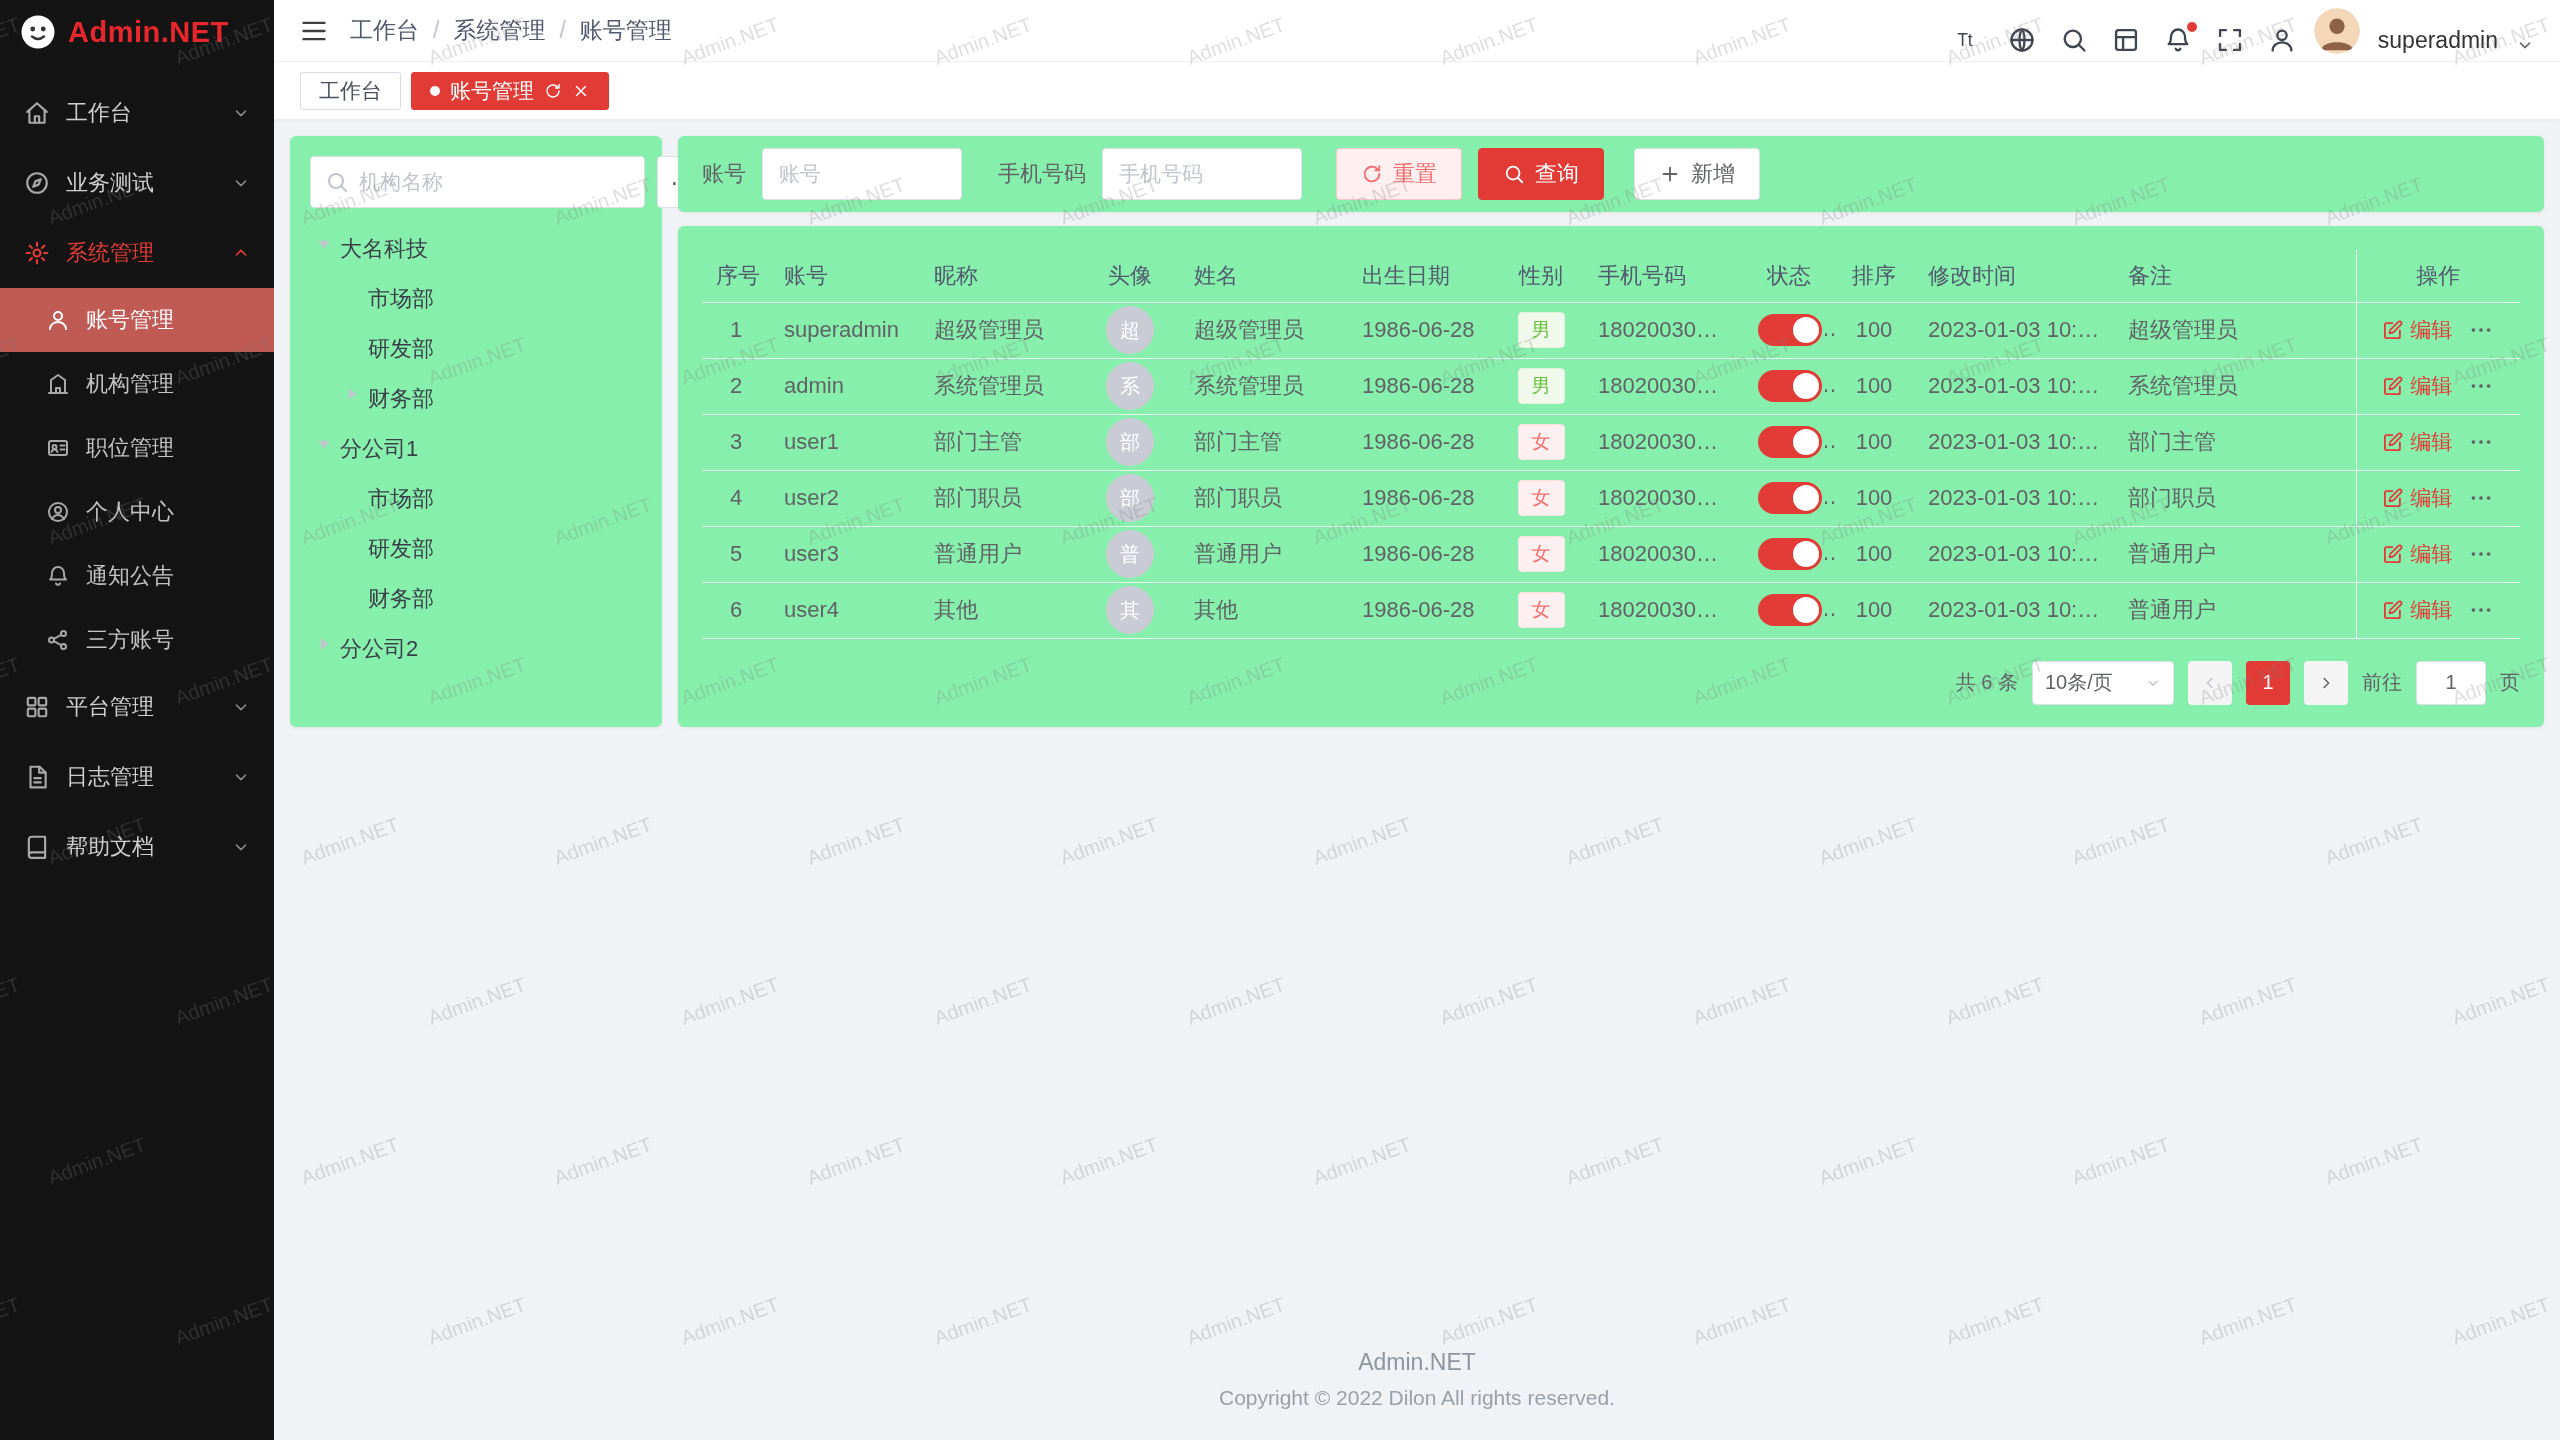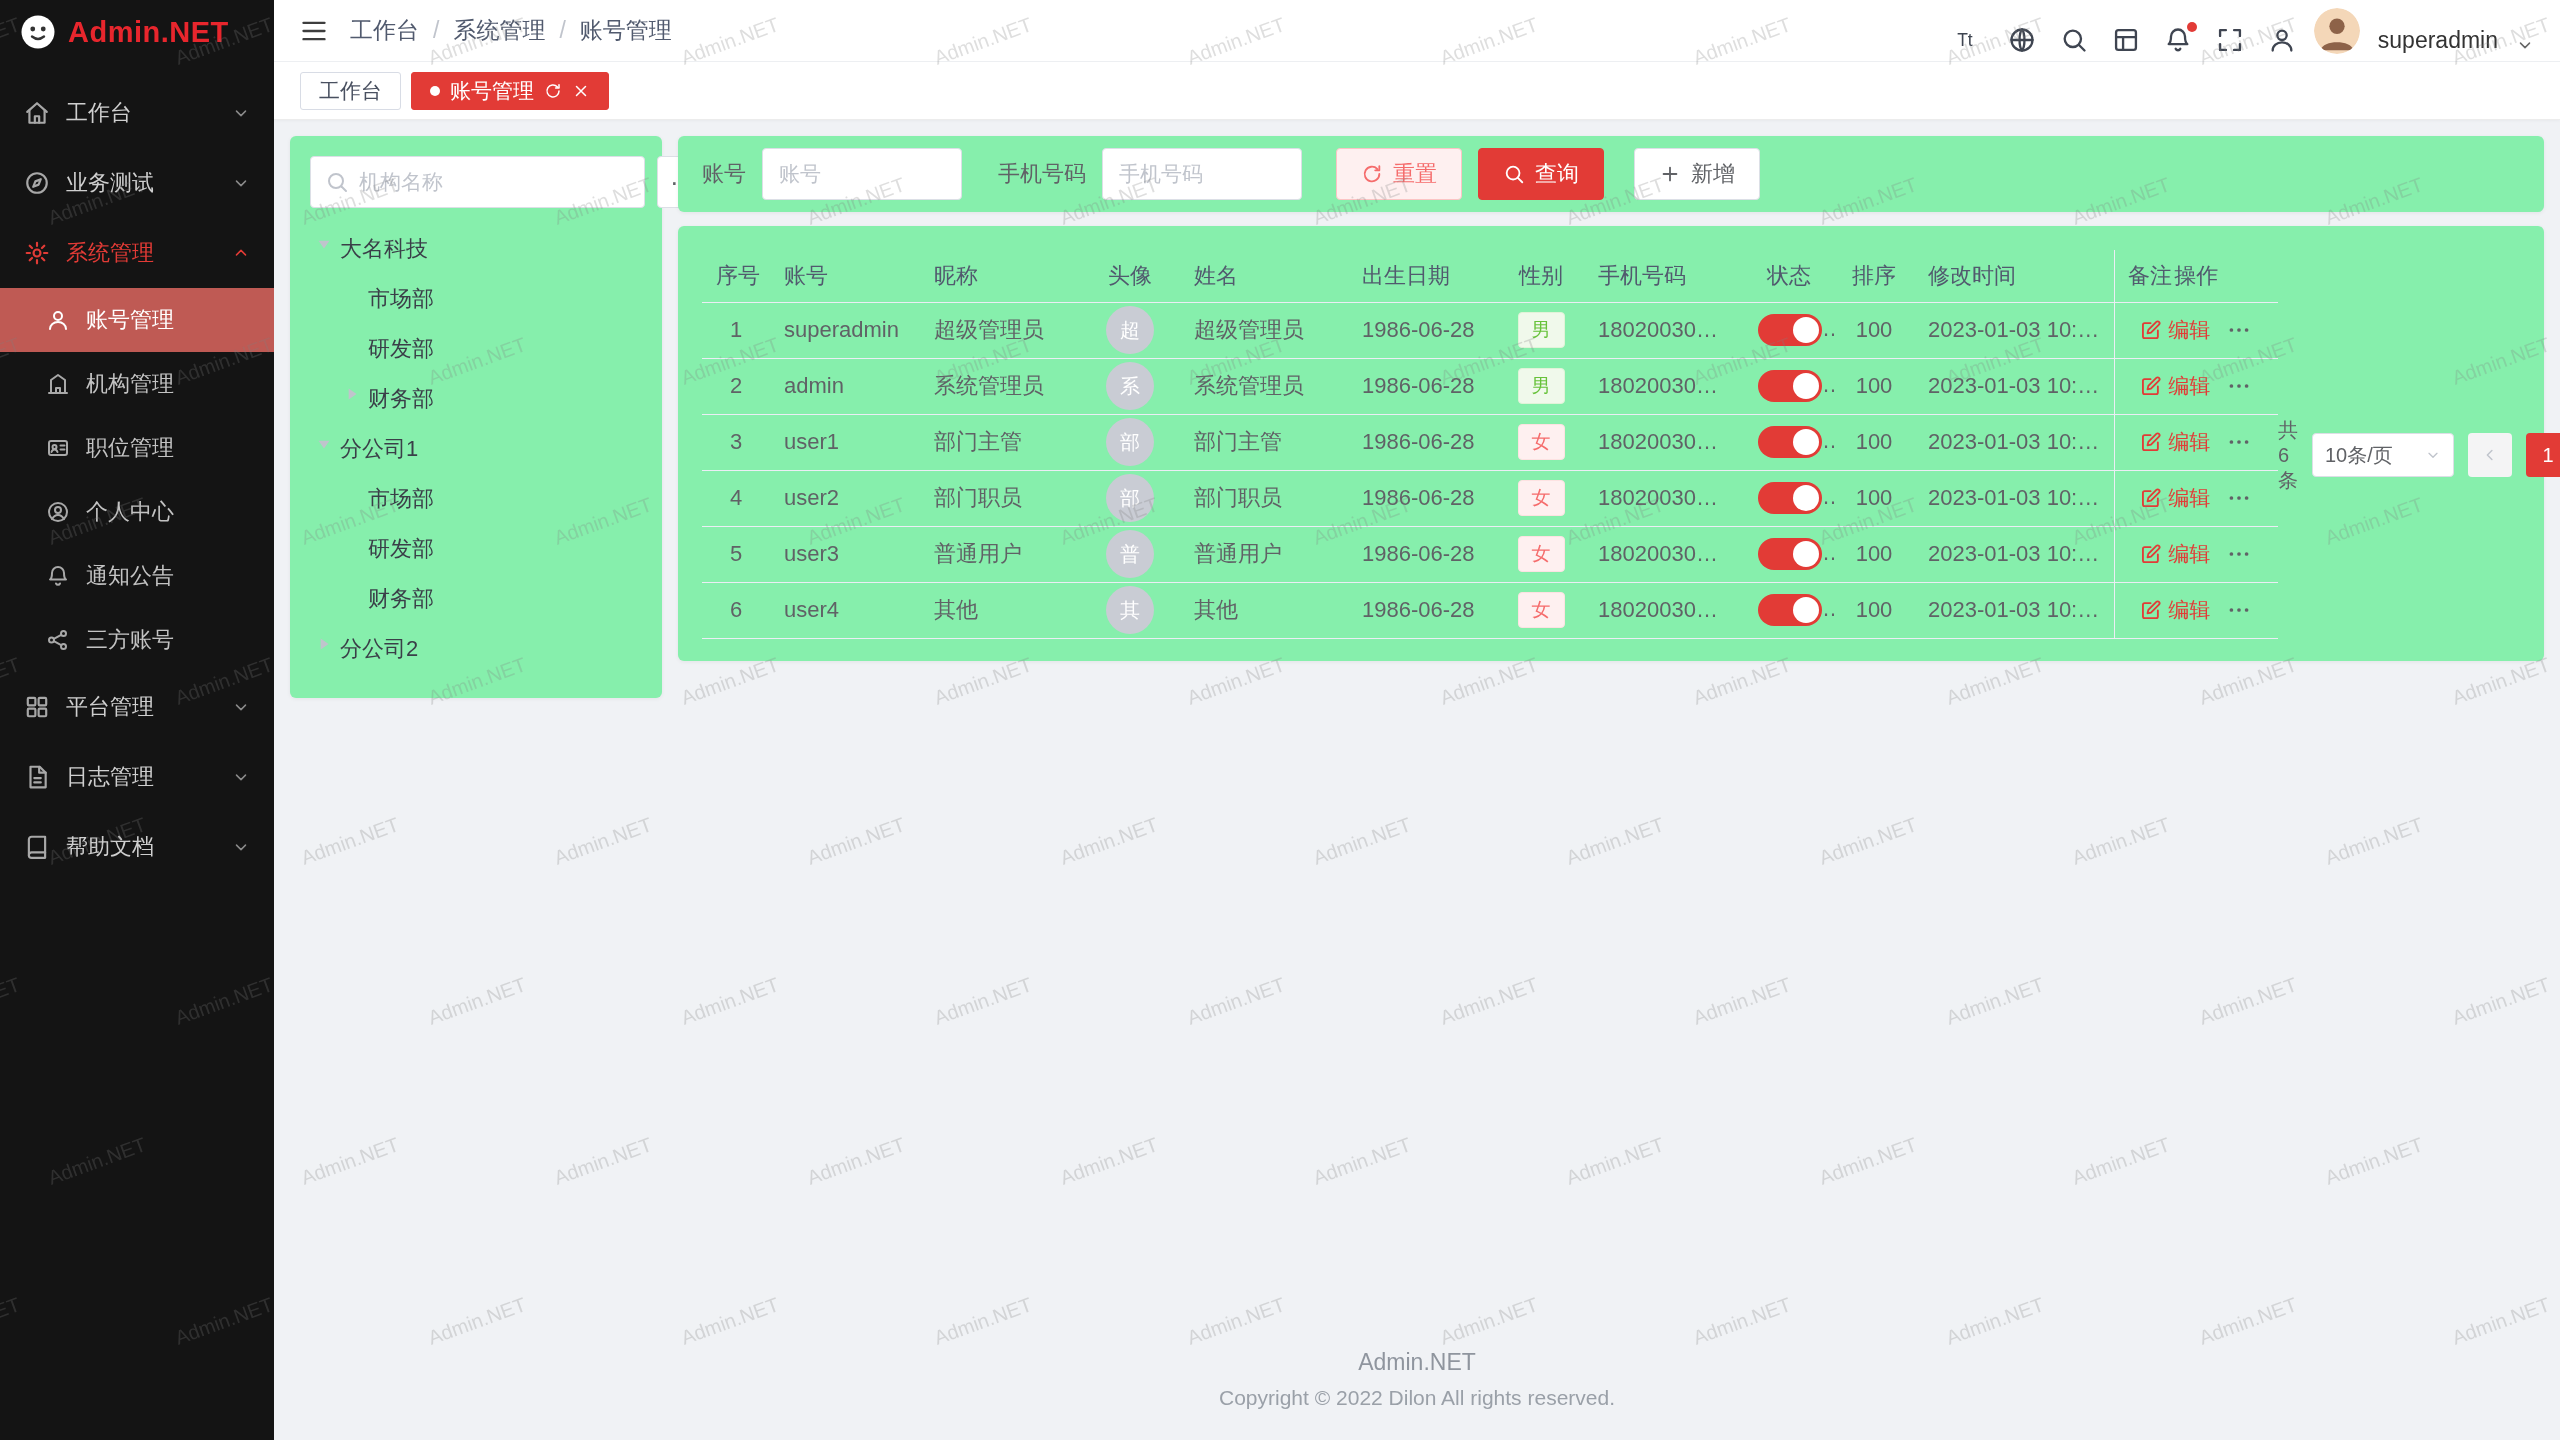--- a/index.html
+++ b/index.html
@@ -74,21 +74,21 @@
   .f-label.second{margin-left:20px}
   .f-input{width:200px;height:52px;border:1px solid #dcdfe6;border-radius:4px;padding:0 16px;font-size:21px;font-family:inherit;color:#333;outline:none}
   .f-input::placeholder{color:#c0c4cc}
   .btn{height:52px;display:inline-flex;align-items:center;gap:10px;padding:0 24px;border-radius:4px;font-size:22px;cursor:pointer;border:1px solid transparent;font-family:inherit}
   .btn .ic{width:22px;height:22px}
   .btn-reset{background:#fef0f0;border-color:#fbc4c4;color:#f56c6c;margin-left:18px}
   .btn-primary{background:#e23b36;border-color:#e23b36;color:#fff}
   .btn-default{background:#fff;border-color:#dcdfe6;color:#606266;margin-left:14px}
 
   
-  .table-card{flex:none;padding:24px 24px 22px;display:flex;flex-direction:row}
+  .table-card{flex:none;padding:24px 24px 22px;display:flex;flex-direction:column}
   table.grid{width:100%;border-collapse:collapse;table-layout:fixed}
   .grid th{font-weight:500;color:#515a6e;text-align:left;font-size:22px;height:52px;border-bottom:1px solid #ebeef5;padding:0 14px;white-space:nowrap}
   .grid td{height:56px;border-bottom:1px solid #ebeef5;color:#606266;font-size:22px;padding:0 14px;overflow:hidden;white-space:nowrap;text-overflow:ellipsis}
   .grid .c{text-align:center}
   .grid .ops,.grid .ops-h{border-left:1px solid #ebeef5;text-align:center}
   .avatar-ch{display:inline-flex;width:48px;height:48px;border-radius:50%;background:#c9ccd4;color:#fff;align-items:center;justify-content:center;font-size:20px}
   .tag{display:inline-flex;align-items:center;height:36px;padding:0 13px;border-radius:4px;font-size:19px;border:1px solid}
   .tag-green{color:#67c23a;background:#f0f9eb;border-color:#e1f3d8}
   .tag-red{color:#f56c6c;background:#fef0f0;border-color:#fde2e2}
   .switch{position:relative;display:inline-block;width:64px;height:32px;border-radius:16px;background:#dcdfe6;cursor:pointer;vertical-align:middle}

